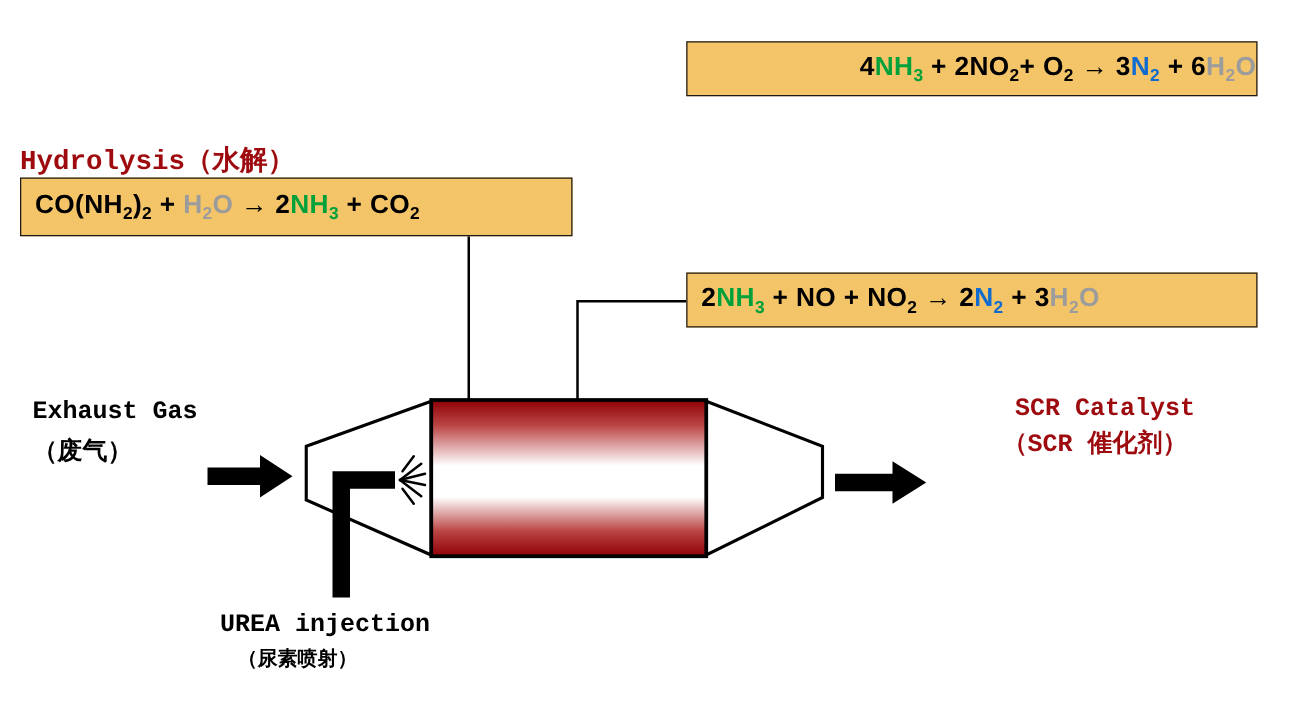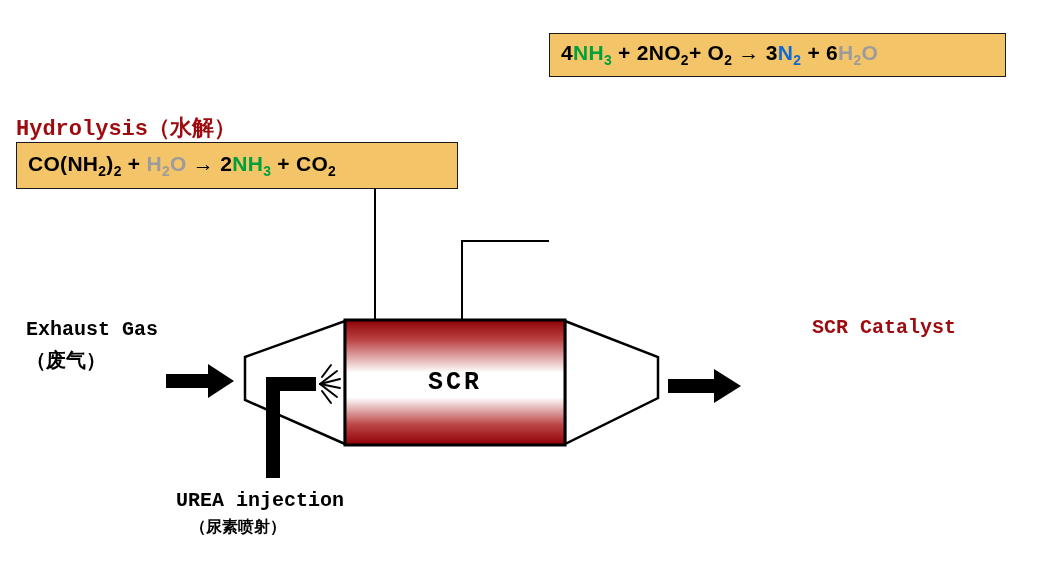--- a/index.html
+++ b/index.html
@@ -21,21 +21,21 @@
     margin-top:23px;
   }
   .eqbox{
     position:absolute;
     background:var(--box_bg,#f4c469);
     border:1.6px solid var(--box_border,#1a1a1a);
     display:flex;align-items:center;
     padding-left:11px;box-sizing:border-box;
     white-space:nowrap;
   }
-  .pos-eq-top{left:549px;top:33px;width:457px;height:44px;}
+  .pos-eq-top{left:549px;top:33px;width:457px;height:44px;justify-content:flex-end;}
   .pos-eq-hydrolysis{left:16px;top:142px;width:442px;height:47px;align-items:center;}
   .pos-eq-mid{left:549px;top:128px;width:457px;height:44px;}
   .pos-eq-bottom{left:549px;top:218px;width:457px;height:44px;}
 
   .eq{
     font-family:"Liberation Sans", sans-serif;
     font-weight:bold;font-size:21px;
     color:var(--ink_black,#000);
     letter-spacing:0.3px;
   }
@@ -121,24 +121,27 @@
 
   <div class="eqbox pos-eq-top">
     <span class="eq"><span class="eq-k">4</span><span class="eq-g">NH</span><sub class="eq-g">3</sub><span class="eq-k"> + 2NO</span><sub class="eq-k">2</sub><span class="eq-k">+ O</span><sub class="eq-k">2</sub><span class="eq-k"> → 3</span><span class="eq-b">N</span><sub class="eq-b">2</sub><span class="eq-k"> + 6</span><span class="eq-w">H</span><sub class="eq-w">2</sub><span class="eq-w">O</span></span>
   </div>
 
   <div class="eqbox pos-eq-hydrolysis">
     <span class="eq"><span class="eq-k">CO(NH</span><sub class="eq-k">2</sub><span class="eq-k">)</span><sub class="eq-k">2</sub><span class="eq-k"> + </span><span class="eq-w">H</span><sub class="eq-w">2</sub><span class="eq-w">O</span><span class="eq-k"> → 2</span><span class="eq-g">NH</span><sub class="eq-g">3</sub><span class="eq-k"> + CO</span><sub class="eq-k">2</sub></span>
   </div>
 
 
+  <div class="eqbox pos-eq-bottom">
+    <span class="eq"><span class="eq-k">2</span><span class="eq-g">NH</span><sub class="eq-g">3</sub><span class="eq-k"> + NO + NO</span><sub class="eq-k">2</sub><span class="eq-k"> → 2</span><span class="eq-b">N</span><sub class="eq-b">2</sub><span class="eq-k"> + 3</span><span class="eq-w">H</span><sub class="eq-w">2</sub><span class="eq-w">O</span></span>
+  </div>
 
   <div class="mono-label pos-exhaust-en">Exhaust Gas</div>
   <div class="mono-label pos-exhaust-zh">（废气）</div>
 
   <div class="mono-label pos-urea-en">UREA injection</div>
   <div class="mono-label pos-urea-zh">（尿素喷射）</div>
 
   <div class="mono-label red-label pos-scrcat-en">SCR Catalyst</div>
+  <div class="mono-label red-label pos-scrcat-zh">（SCR 催化剂）</div>
 
-  <div class="scr-label">SCR</div>
 
 </div>
 
 </body></html>

